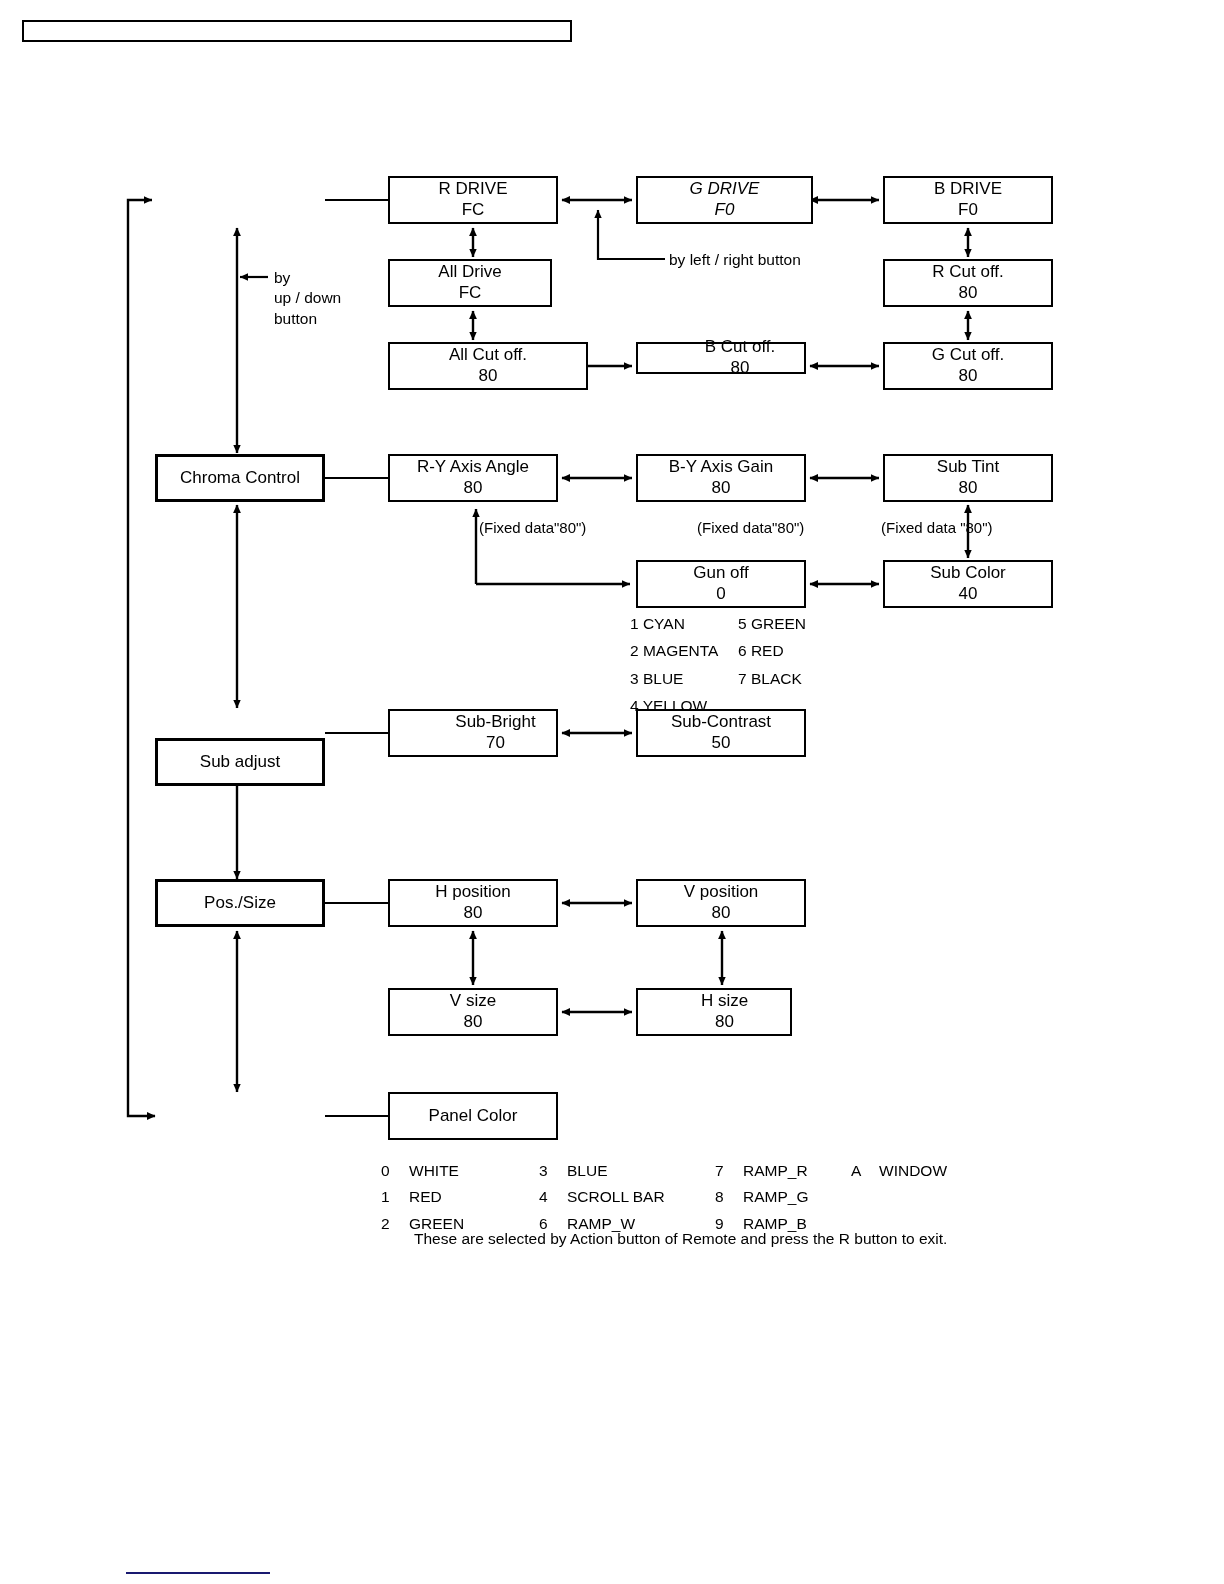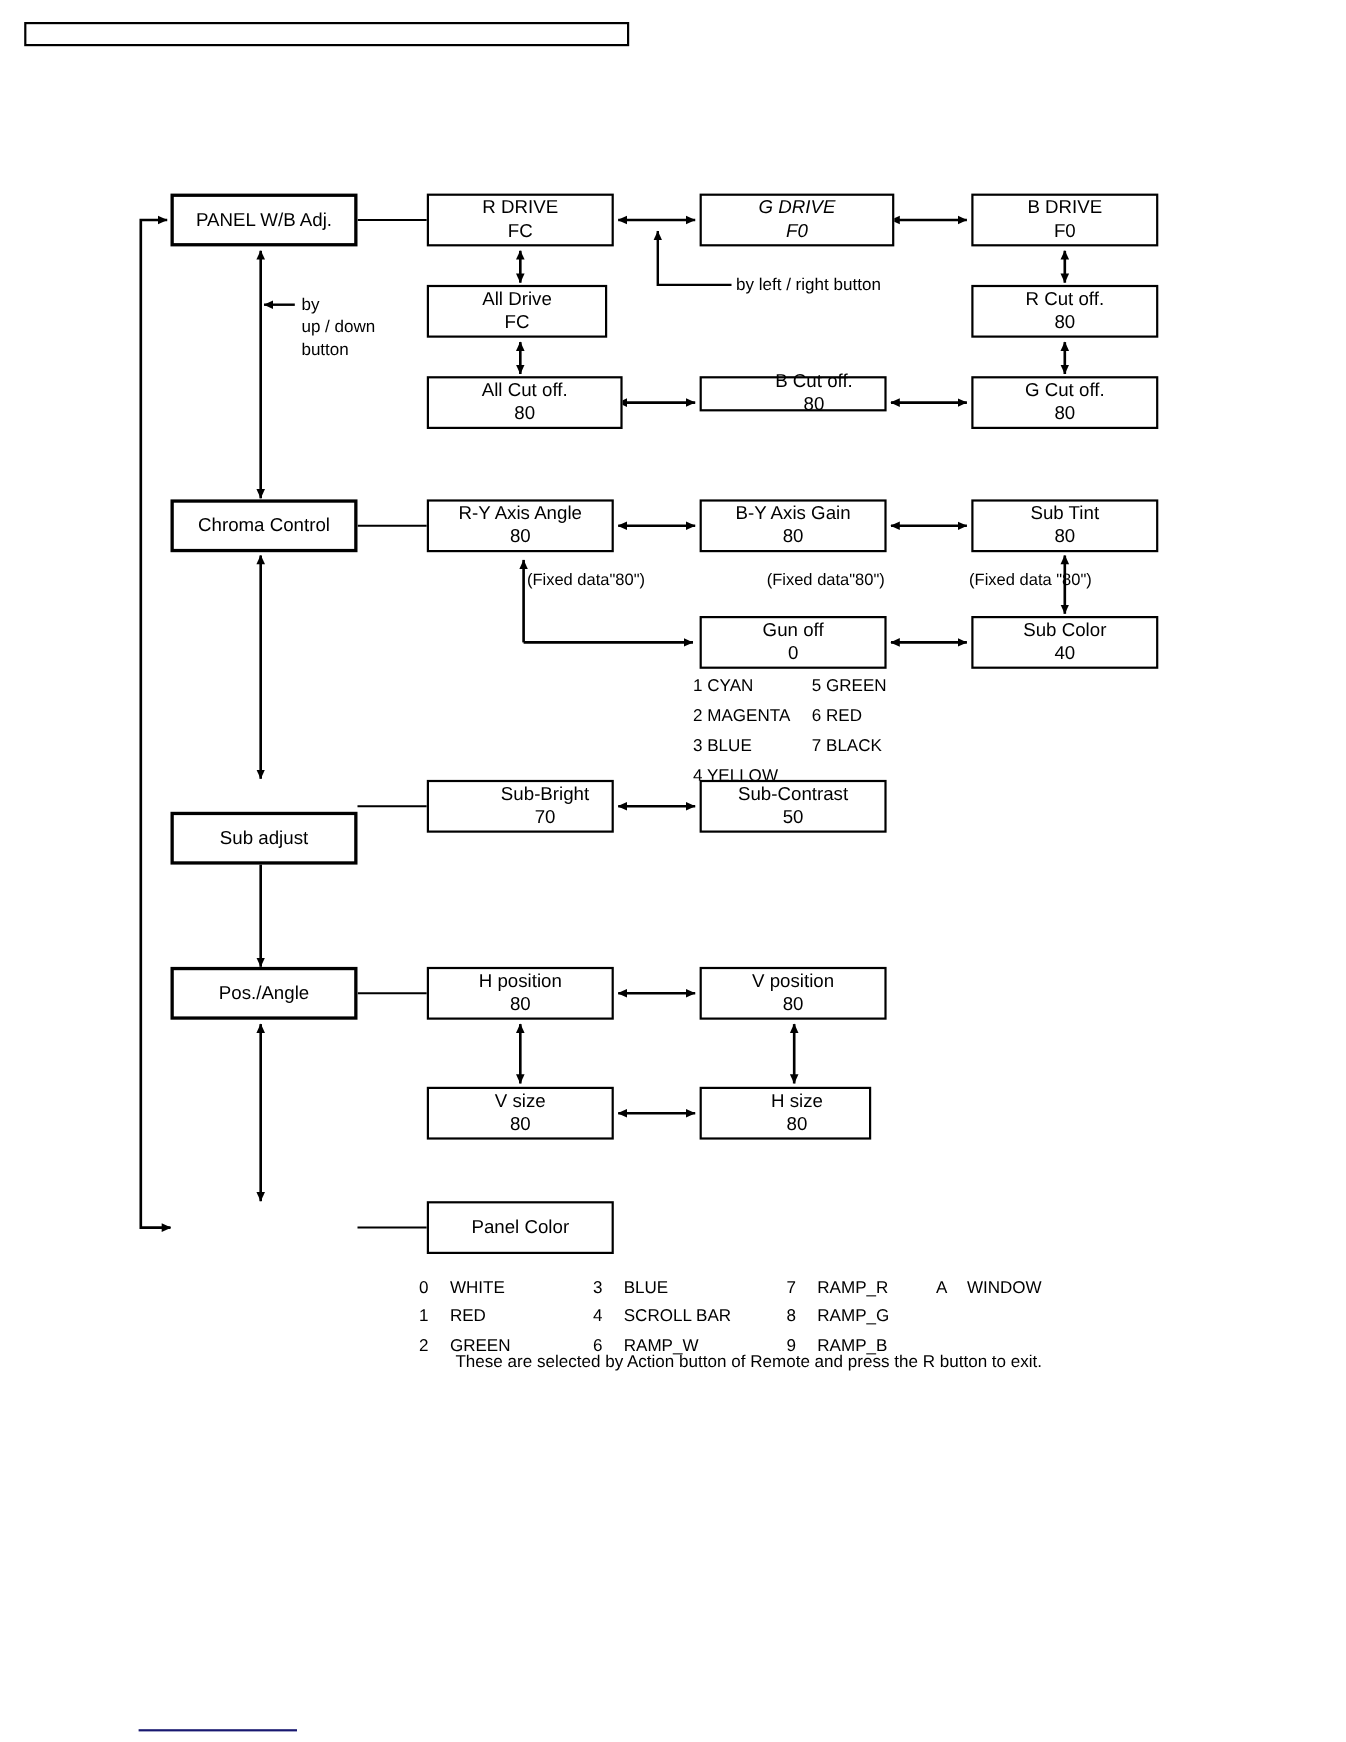--- a/index.html
+++ b/index.html
@@ -148,31 +148,28 @@
       <line x1="325" y1="903" x2="388" y2="903" stroke-width="1.8"></line>
       <line x1="562" y1="903" x2="632" y2="903" marker-start="url(#ah-start)" marker-end="url(#ah)"></line>
       <line x1="473" y1="931" x2="473" y2="985" marker-start="url(#ah-start)" marker-end="url(#ah)"></line>
       <line x1="722" y1="931" x2="722" y2="985" marker-start="url(#ah-start)" marker-end="url(#ah)"></line>
       <line x1="562" y1="1012" x2="632" y2="1012" marker-start="url(#ah-start)" marker-end="url(#ah)"></line>
 
       <line x1="325" y1="1116" x2="388" y2="1116" stroke-width="1.8"></line>
     </g>
   </svg>
 
-  <div class="node-box menu" style="left:155px; top:176px; width:170px; height:48px;">
-    <span class="node-title">PANEL W/B Adj.</span>
-  </div>
   <div class="node-box menu" style="left:155px; top:454px; width:170px; height:48px;">
     <span class="node-title">Chroma Control</span>
   </div>
   <div class="node-box menu" style="left:155px; top:738px; width:170px; height:48px;">
     <span class="node-title">Sub  adjust</span>
   </div>
   <div class="node-box menu" style="left:155px; top:879px; width:170px; height:48px;">
-    <span class="node-title">Pos./Angle</span>
+    <span class="node-title">Pos./Size</span>
   </div>
 
   <div class="node-box" style="left:388px; top:176px; width:170px; height:48px;">
     <span class="node-title">R DRIVE</span>
     <span class="node-value">FC</span>
   </div>
   <div class="node-box" style="left:636px; top:176px; width:177px; height:48px;font-style:italic;">
     <span class="node-title">G DRIVE</span>
     <span class="node-value">F0</span>
   </div>
@@ -181,21 +178,21 @@
     <span class="node-value">F0</span>
   </div>
   <div class="node-box" style="left:388px; top:259px; width:164px; height:48px;">
     <span class="node-title">All Drive</span>
     <span class="node-value">FC</span>
   </div>
   <div class="node-box" style="left:883px; top:259px; width:170px; height:48px;">
     <span class="node-title">R Cut off.</span>
     <span class="node-value">80</span>
   </div>
-  <div class="node-box" style="left:388px; top:342px; width:178px; height:48px;text-align:center;">
+  <div class="node-box" style="left:388px; top:342px; width:200px; height:48px;text-align:center;">
     <span class="node-title">All Cut off.</span>
     <span class="node-value">80</span>
   </div>
   <div class="node-box" style="left:636px; top:342px; width:170px; height:32px;padding-left:38px;">
     <span class="node-title">B Cut off.</span>
     <span class="node-value">80</span>
   </div>
   <div class="node-box" style="left:883px; top:342px; width:170px; height:48px;">
     <span class="node-title">G Cut off.</span>
     <span class="node-value">80</span>

